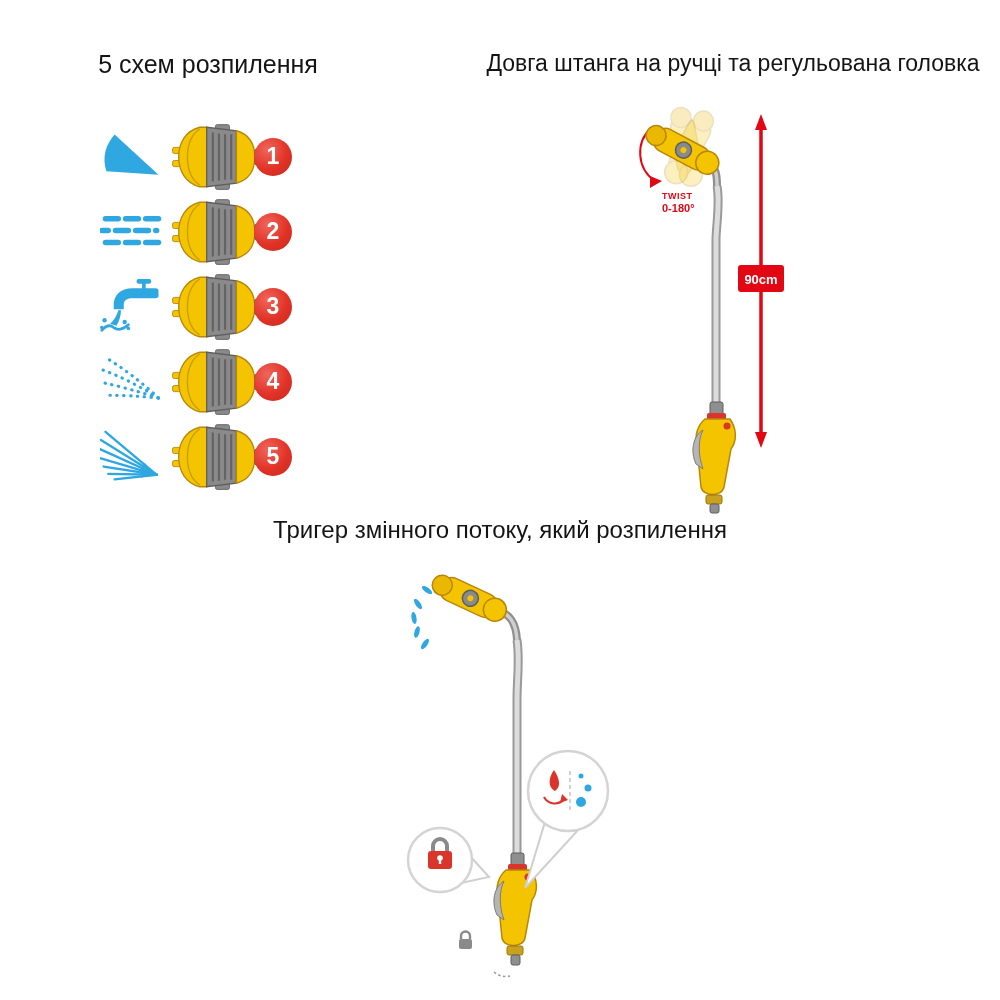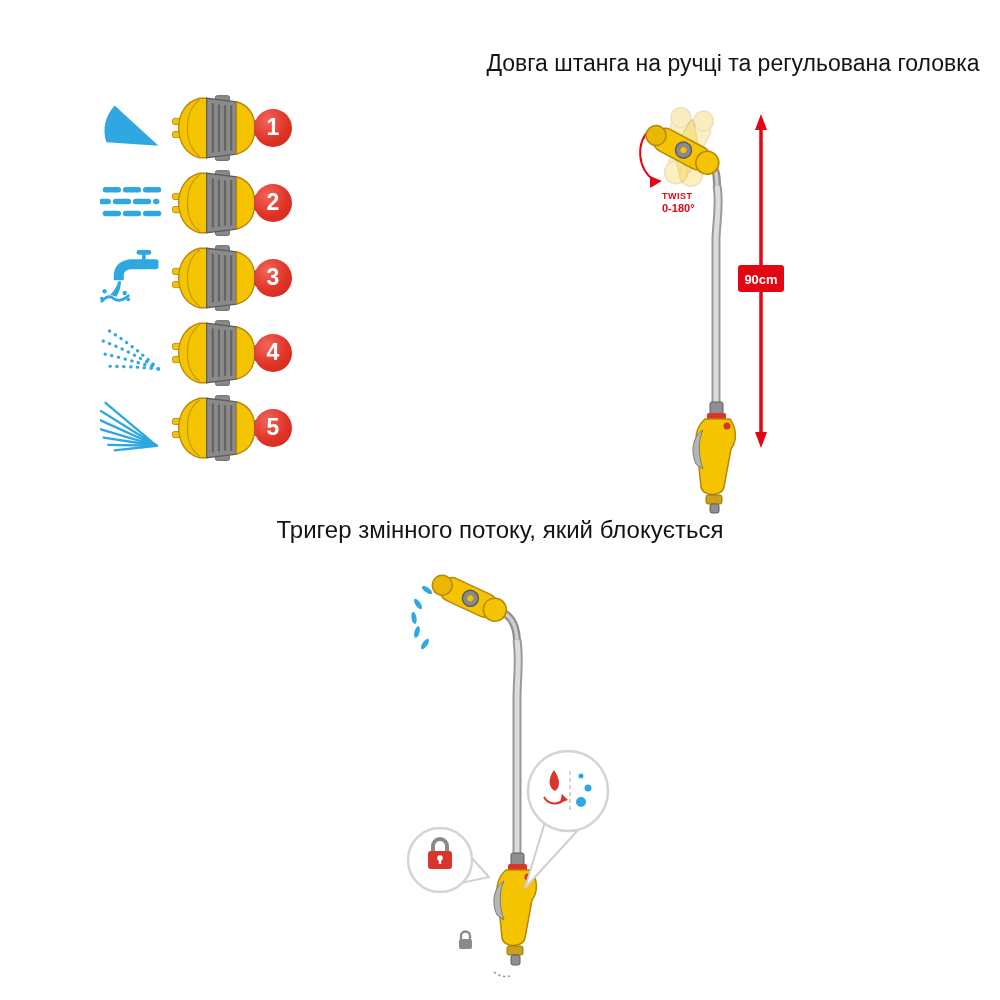--- a/index.html
+++ b/index.html
@@ -66,20 +66,21 @@
         <rect x="-36" y="-12" width="60" height="24" rx="11" fill="#f4c400" stroke="#b8860b" stroke-width="1.5"></rect>
         <circle cx="-35" cy="0" r="10" fill="#eab800" stroke="#b8860b" stroke-width="1.5"></circle>
         <circle cx="23" cy="0" r="11.5" fill="#f4c400" stroke="#b8860b" stroke-width="1.5"></circle>
         <circle cx="-4" cy="0" r="8" fill="#8a8a8a" stroke="#5f5f5f" stroke-width="1.5"></circle>
         <circle cx="-4" cy="0" r="3" fill="#f4c400"></circle>
       </g>
     </defs>
   </svg>
 
   <section class="sec-spray">
+    <h2 class="title t1">5 схем розпилення</h2>
     <div class="rows">
 
       <div class="row">
         <div class="icon">
           <svg viewBox="0 0 70 60" width="64" height="55">
             <path d="M64,50 L16,6 C6,17 2,32 7,46 Z" fill="#2fa8e1"></path>
           </svg>
         </div>
         <svg class="nozzle-svg" viewBox="0 0 115 80" width="101" height="70">
             <use href="#nozzle"></use>
@@ -225,21 +226,21 @@
         <polygon points="151,330 163,330 157,346" fill="#e30613"></polygon>
       </g>
       <g>
         <rect x="134" y="163" width="46" height="27" rx="3" fill="#e30613"></rect>
         <text x="157" y="182" fill="#ffffff" font-size="13" font-weight="bold" text-anchor="middle">90cm</text>
       </g>
     </svg>
   </section>
 
   <section class="sec-trigger">
-    <h2 class="title t3">Тригер змінного потоку, який блокується</h2>
+    <h2 class="title t3">Тригер змінного потоку, який розпилення</h2>
 
     <svg class="trigger-art" viewBox="0 0 280 430" width="280" height="430">
 
       <g fill="#2fa8e1">
         <ellipse cx="55" cy="30" rx="2.5" ry="6" transform="rotate(-55 55 30)"></ellipse>
         <ellipse cx="46" cy="44" rx="2.5" ry="6" transform="rotate(-35 46 44)"></ellipse>
         <ellipse cx="42" cy="58" rx="2.5" ry="6" transform="rotate(-10 42 58)"></ellipse>
         <ellipse cx="45" cy="72" rx="2.5" ry="6" transform="rotate(15 45 72)"></ellipse>
         <ellipse cx="53" cy="84" rx="2.5" ry="6" transform="rotate(35 53 84)"></ellipse>
       </g>

